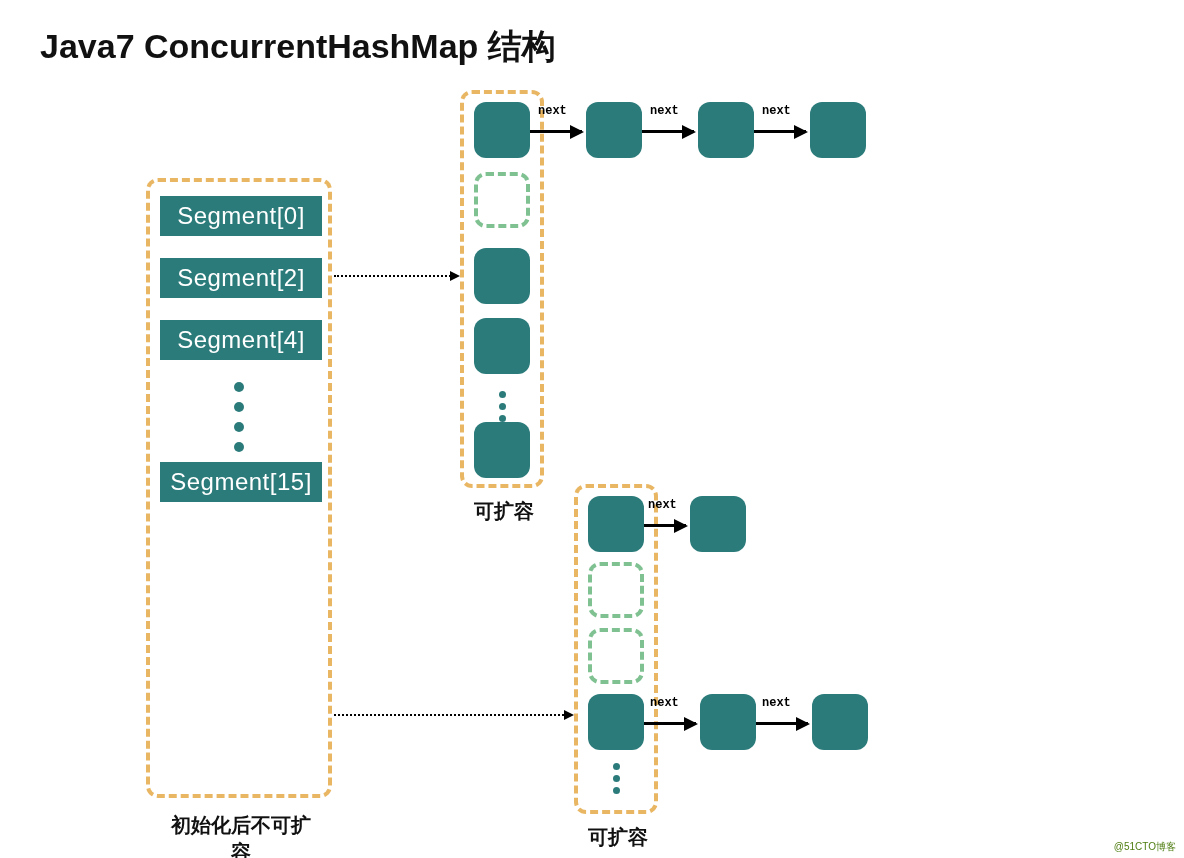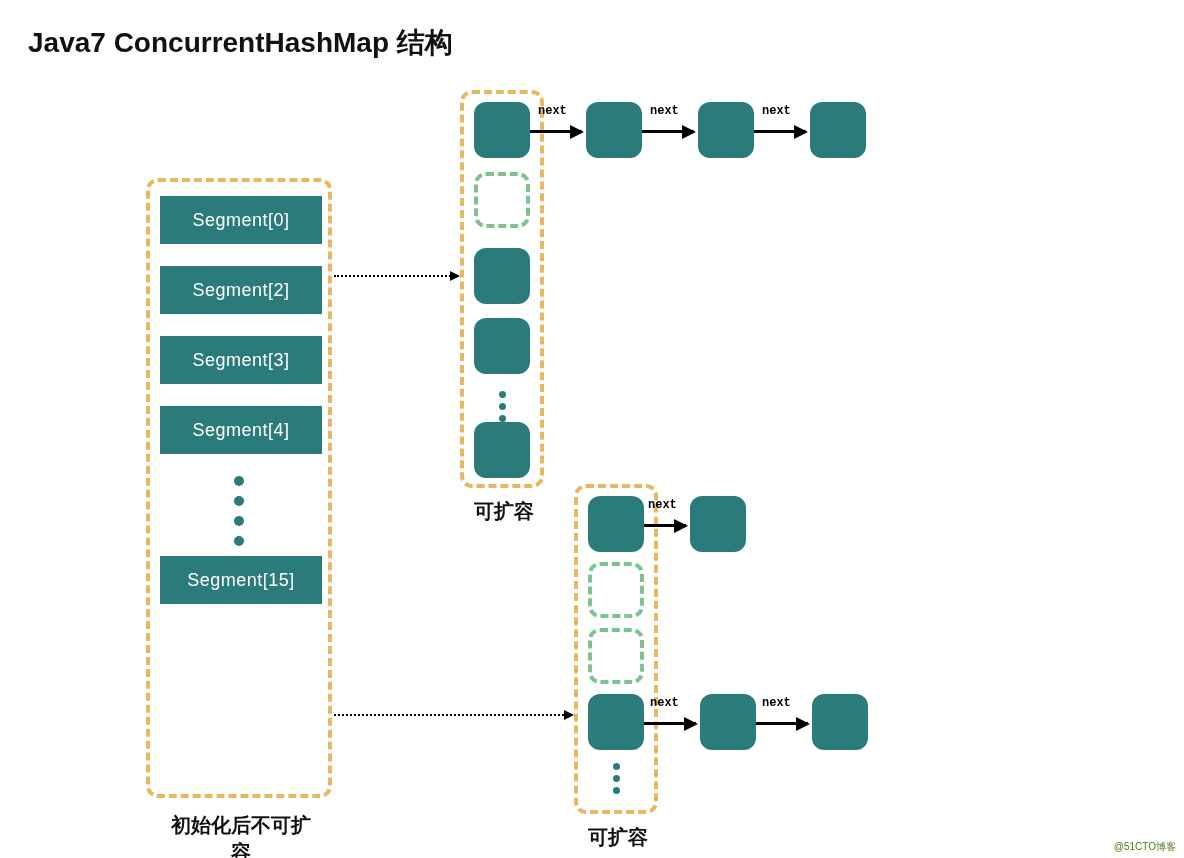--- a/index.html
+++ b/index.html
@@ -8,43 +8,43 @@
     padding: 0;
     width: 1184px;
     height: 858px;
     background: #ffffff;
     font-family: Arial, "Helvetica Neue", Helvetica, sans-serif;
     position: relative;
   }
   .title {
     position: absolute;
     top: 24px;
-    left: 28px;
-    font-size: 28px;
+    left: 40px;
+    font-size: 34px;
     font-weight: 700;
     color: #111;
   }
   .dashed-box {
     position: absolute;
     border: 4px dashed #e9b764;
     border-radius: 12px;
   }
   .seg-container {
     top: 178px;
     left: 146px;
     width: 186px;
     height: 620px;
     padding: 14px 10px 10px 10px;
   }
   .seg {
     width: 162px;
-    height: 48px;
+    height: 40px;
     background: #2c7b7b;
     color: #fff;
-    font-size: 18px;
+    font-size: 24px;
     font-weight: 400;
     display: flex;
     align-items: center;
     justify-content: center;
     margin: 0 auto 22px auto;
     letter-spacing: 0.5px;
   }
   .vdots { text-align: center; line-height: 14px; }
   .vdots span {
     display: block;
@@ -127,21 +127,20 @@
   }
 </style>
 </head>
 <body>
 
 <div class="title">Java7 ConcurrentHashMap 结构</div>
 
 <div class="dashed-box seg-container">
   <div class="seg">Segment[0]</div>
   <div class="seg">Segment[2]</div>
-  <div class="seg">Segment[3]</div>
   <div class="seg">Segment[4]</div>
   <div class="vdots">
     <span></span>
       <span></span>
       <span></span>
       <span></span>
   </div>
   <div class="seg">Segment[15]</div>
 </div>
 <div class="caption" style="top:812px; left:166px; width:150px">初始化后不可扩容</div>

